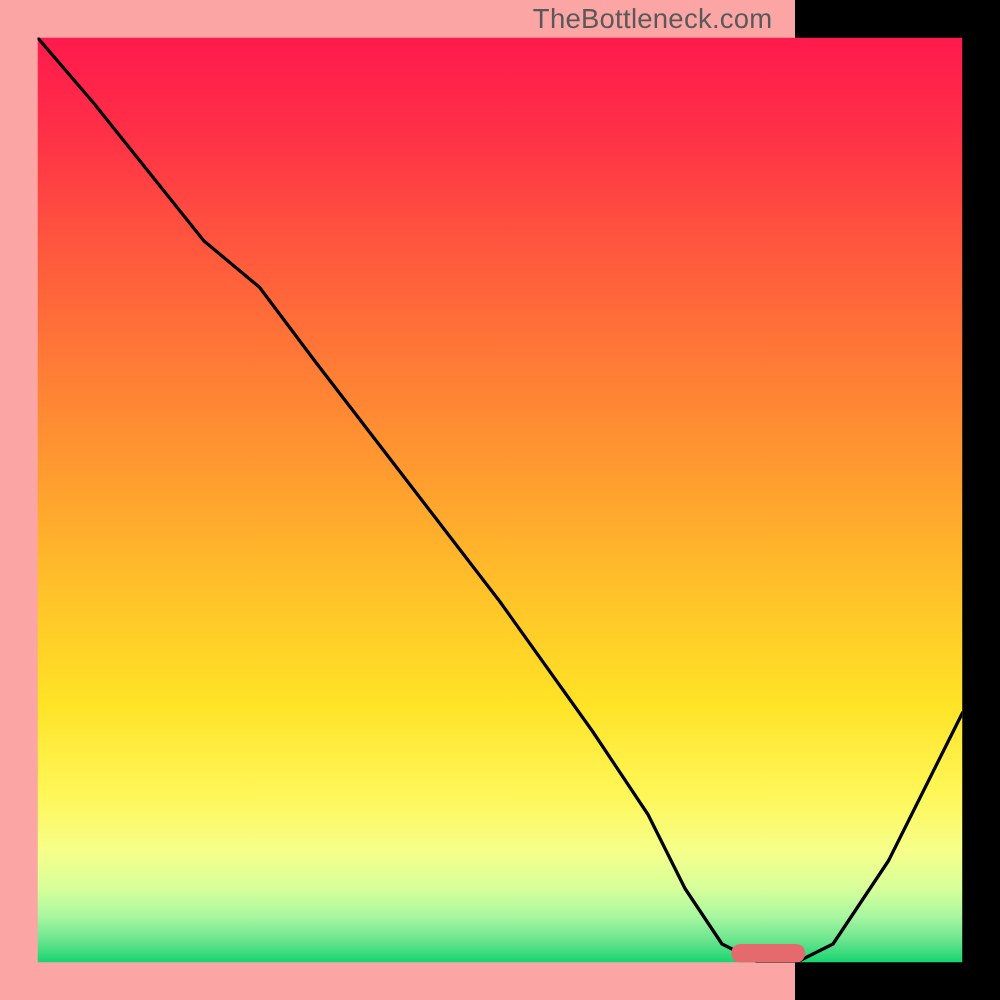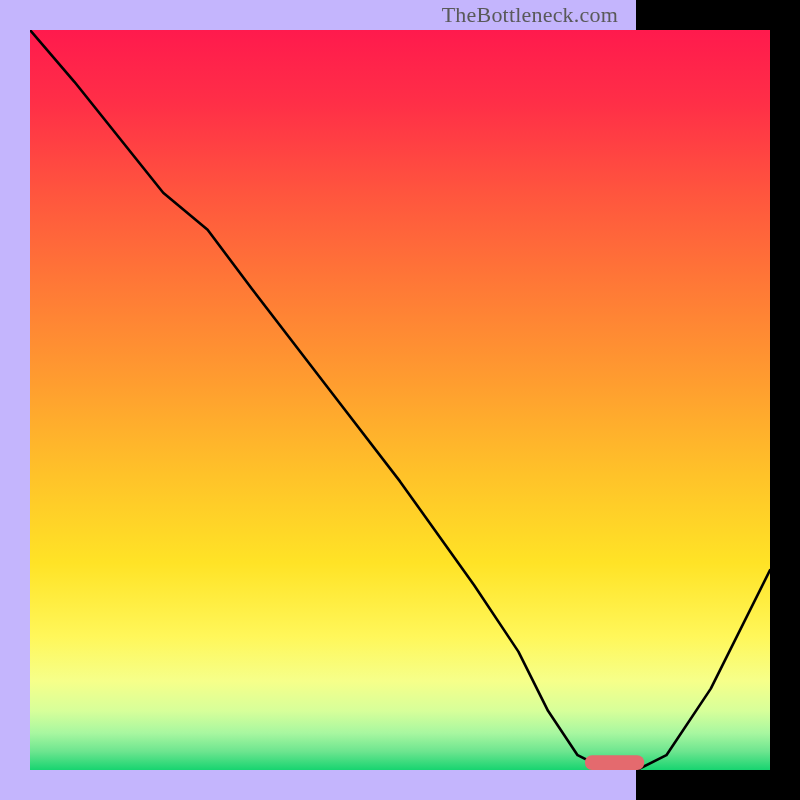--- a/index.html
+++ b/index.html
@@ -8,22 +8,21 @@
     width: 800px;
     height: 800px;
     background: #000;
     overflow: hidden;
     font-family: Arial, Helvetica, sans-serif;
   }
   .outer {
     position: relative;
     width: 636px;
     height: 800px;
-    background: #c4b5fd;
-    font-family: Liberation Serif, serif;
+    background: #fca5a5;
   }
   .watermark {
     position: absolute;
     top: 2px;
     right: 18px;
     color: #595959;
     font-size: 22px;
     font-weight: 500;
     letter-spacing: 0.2px;
   }

